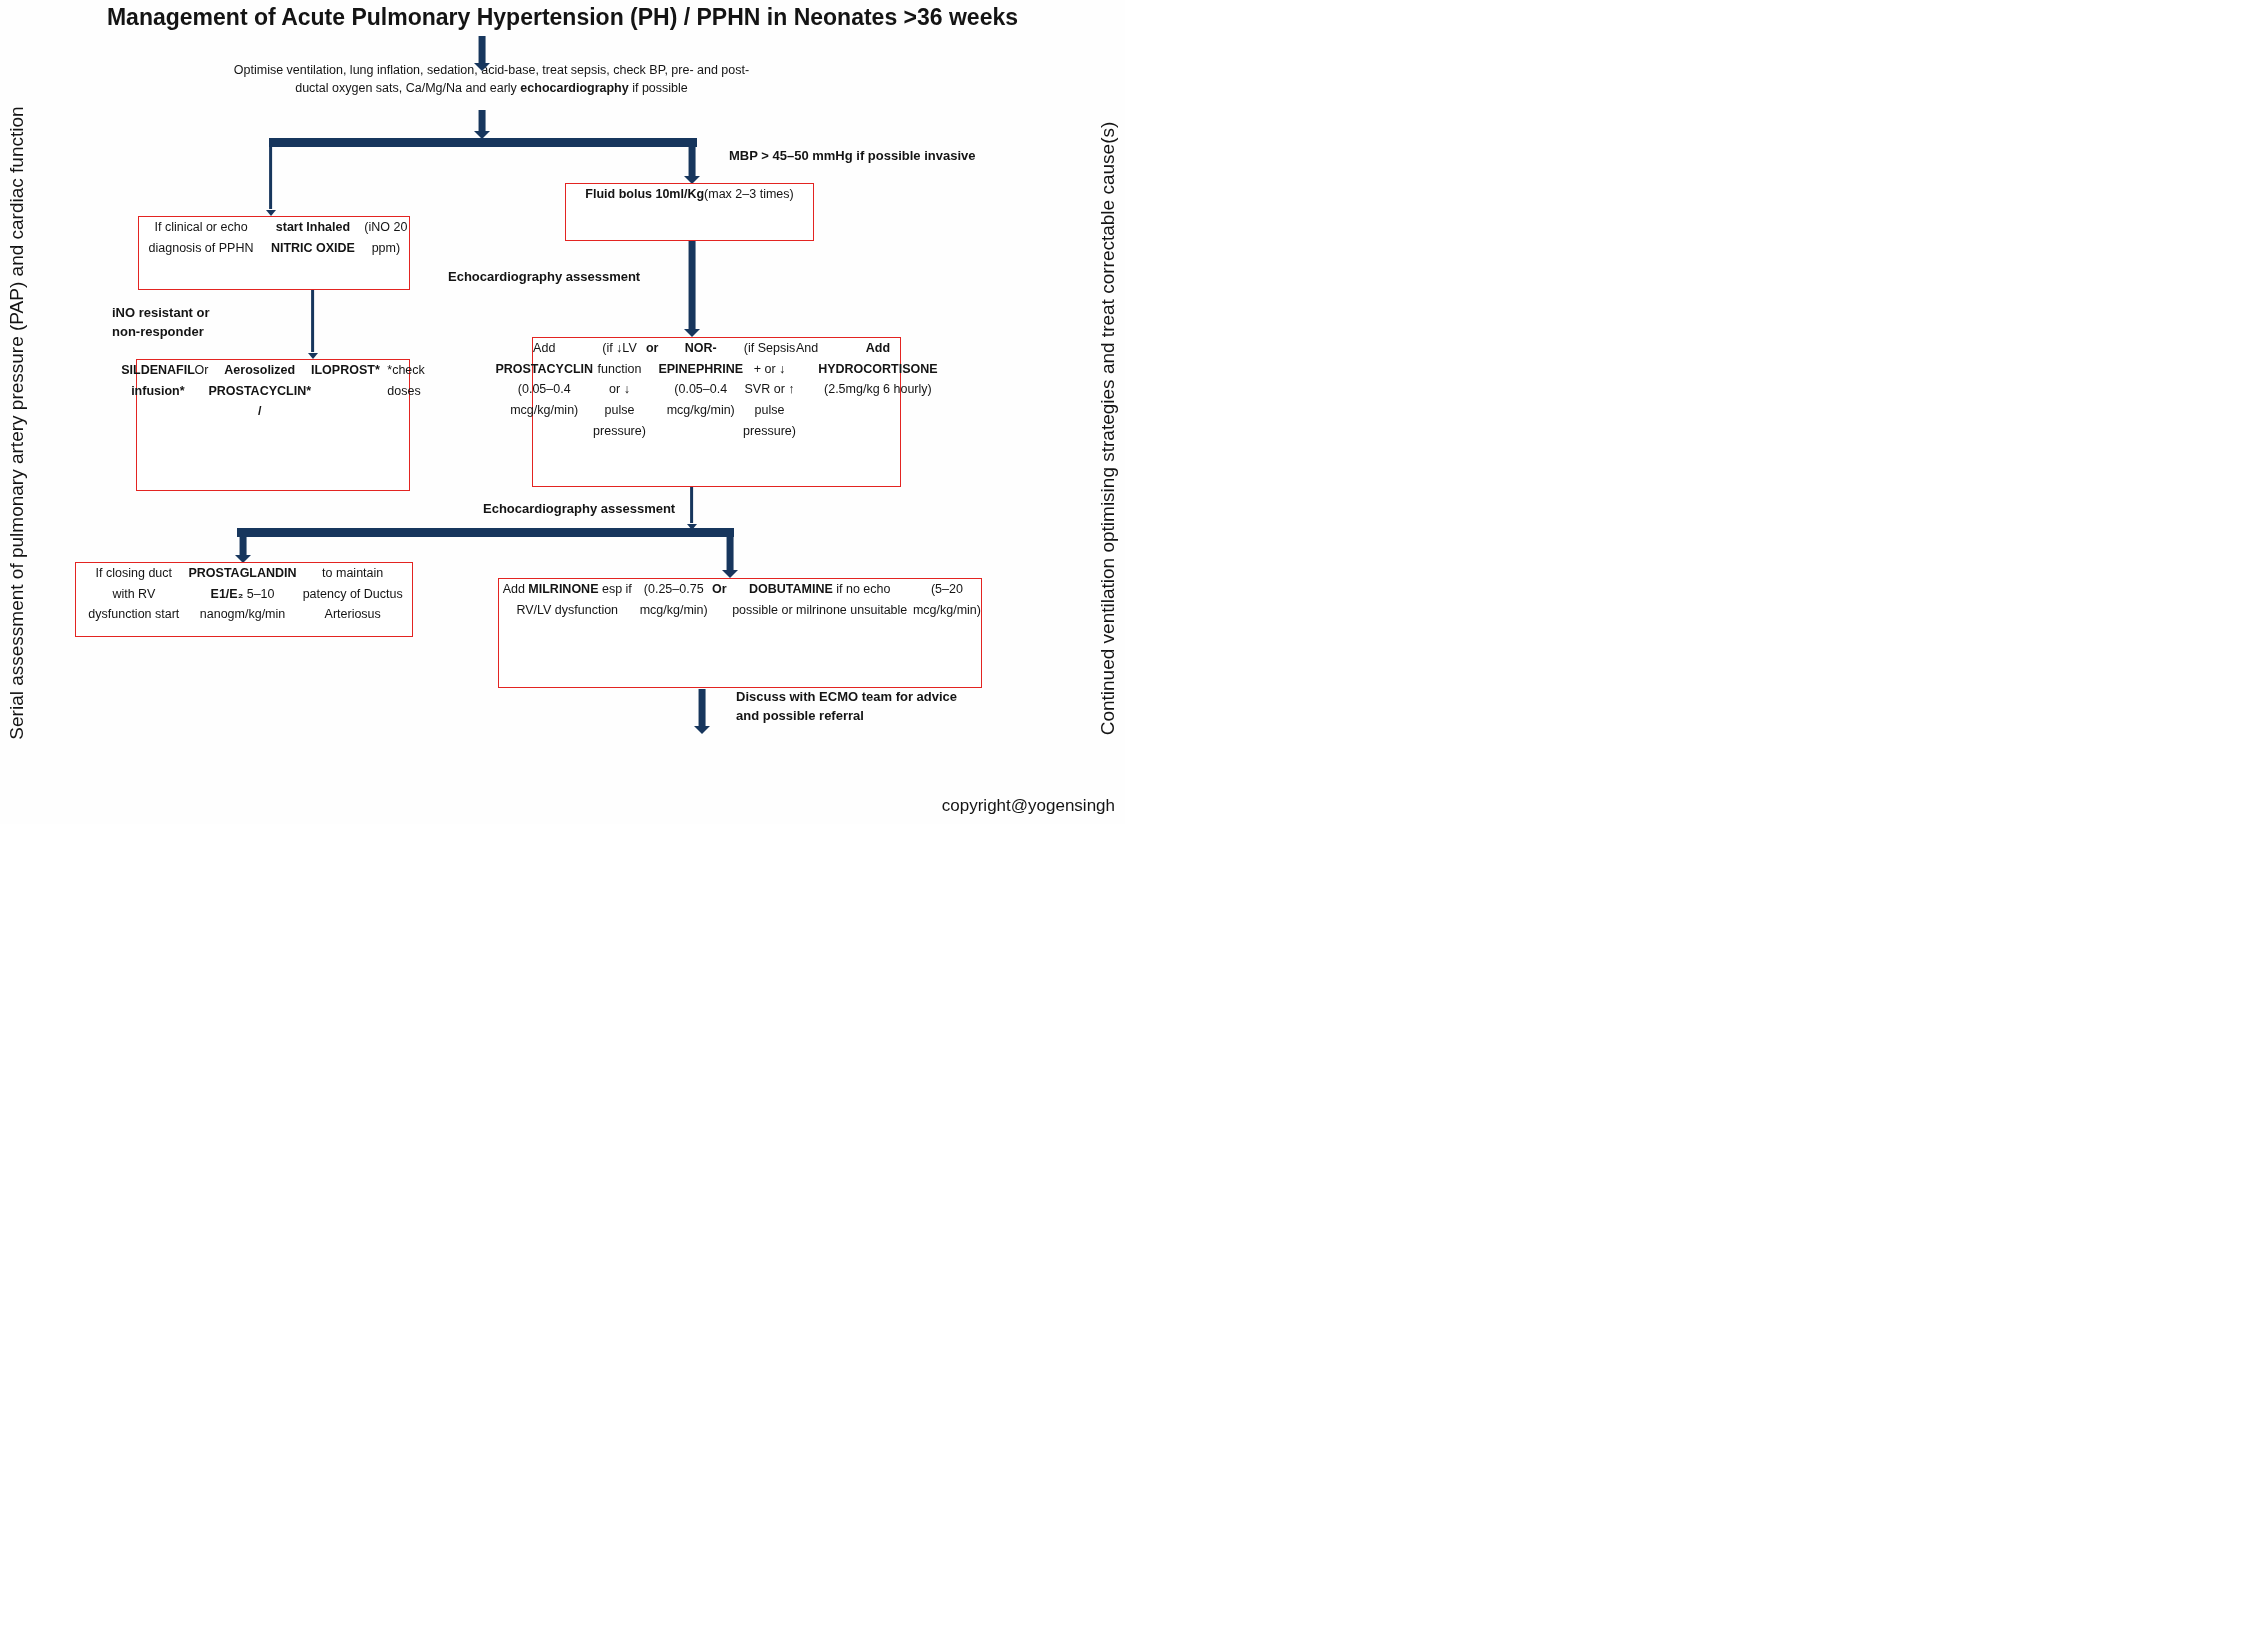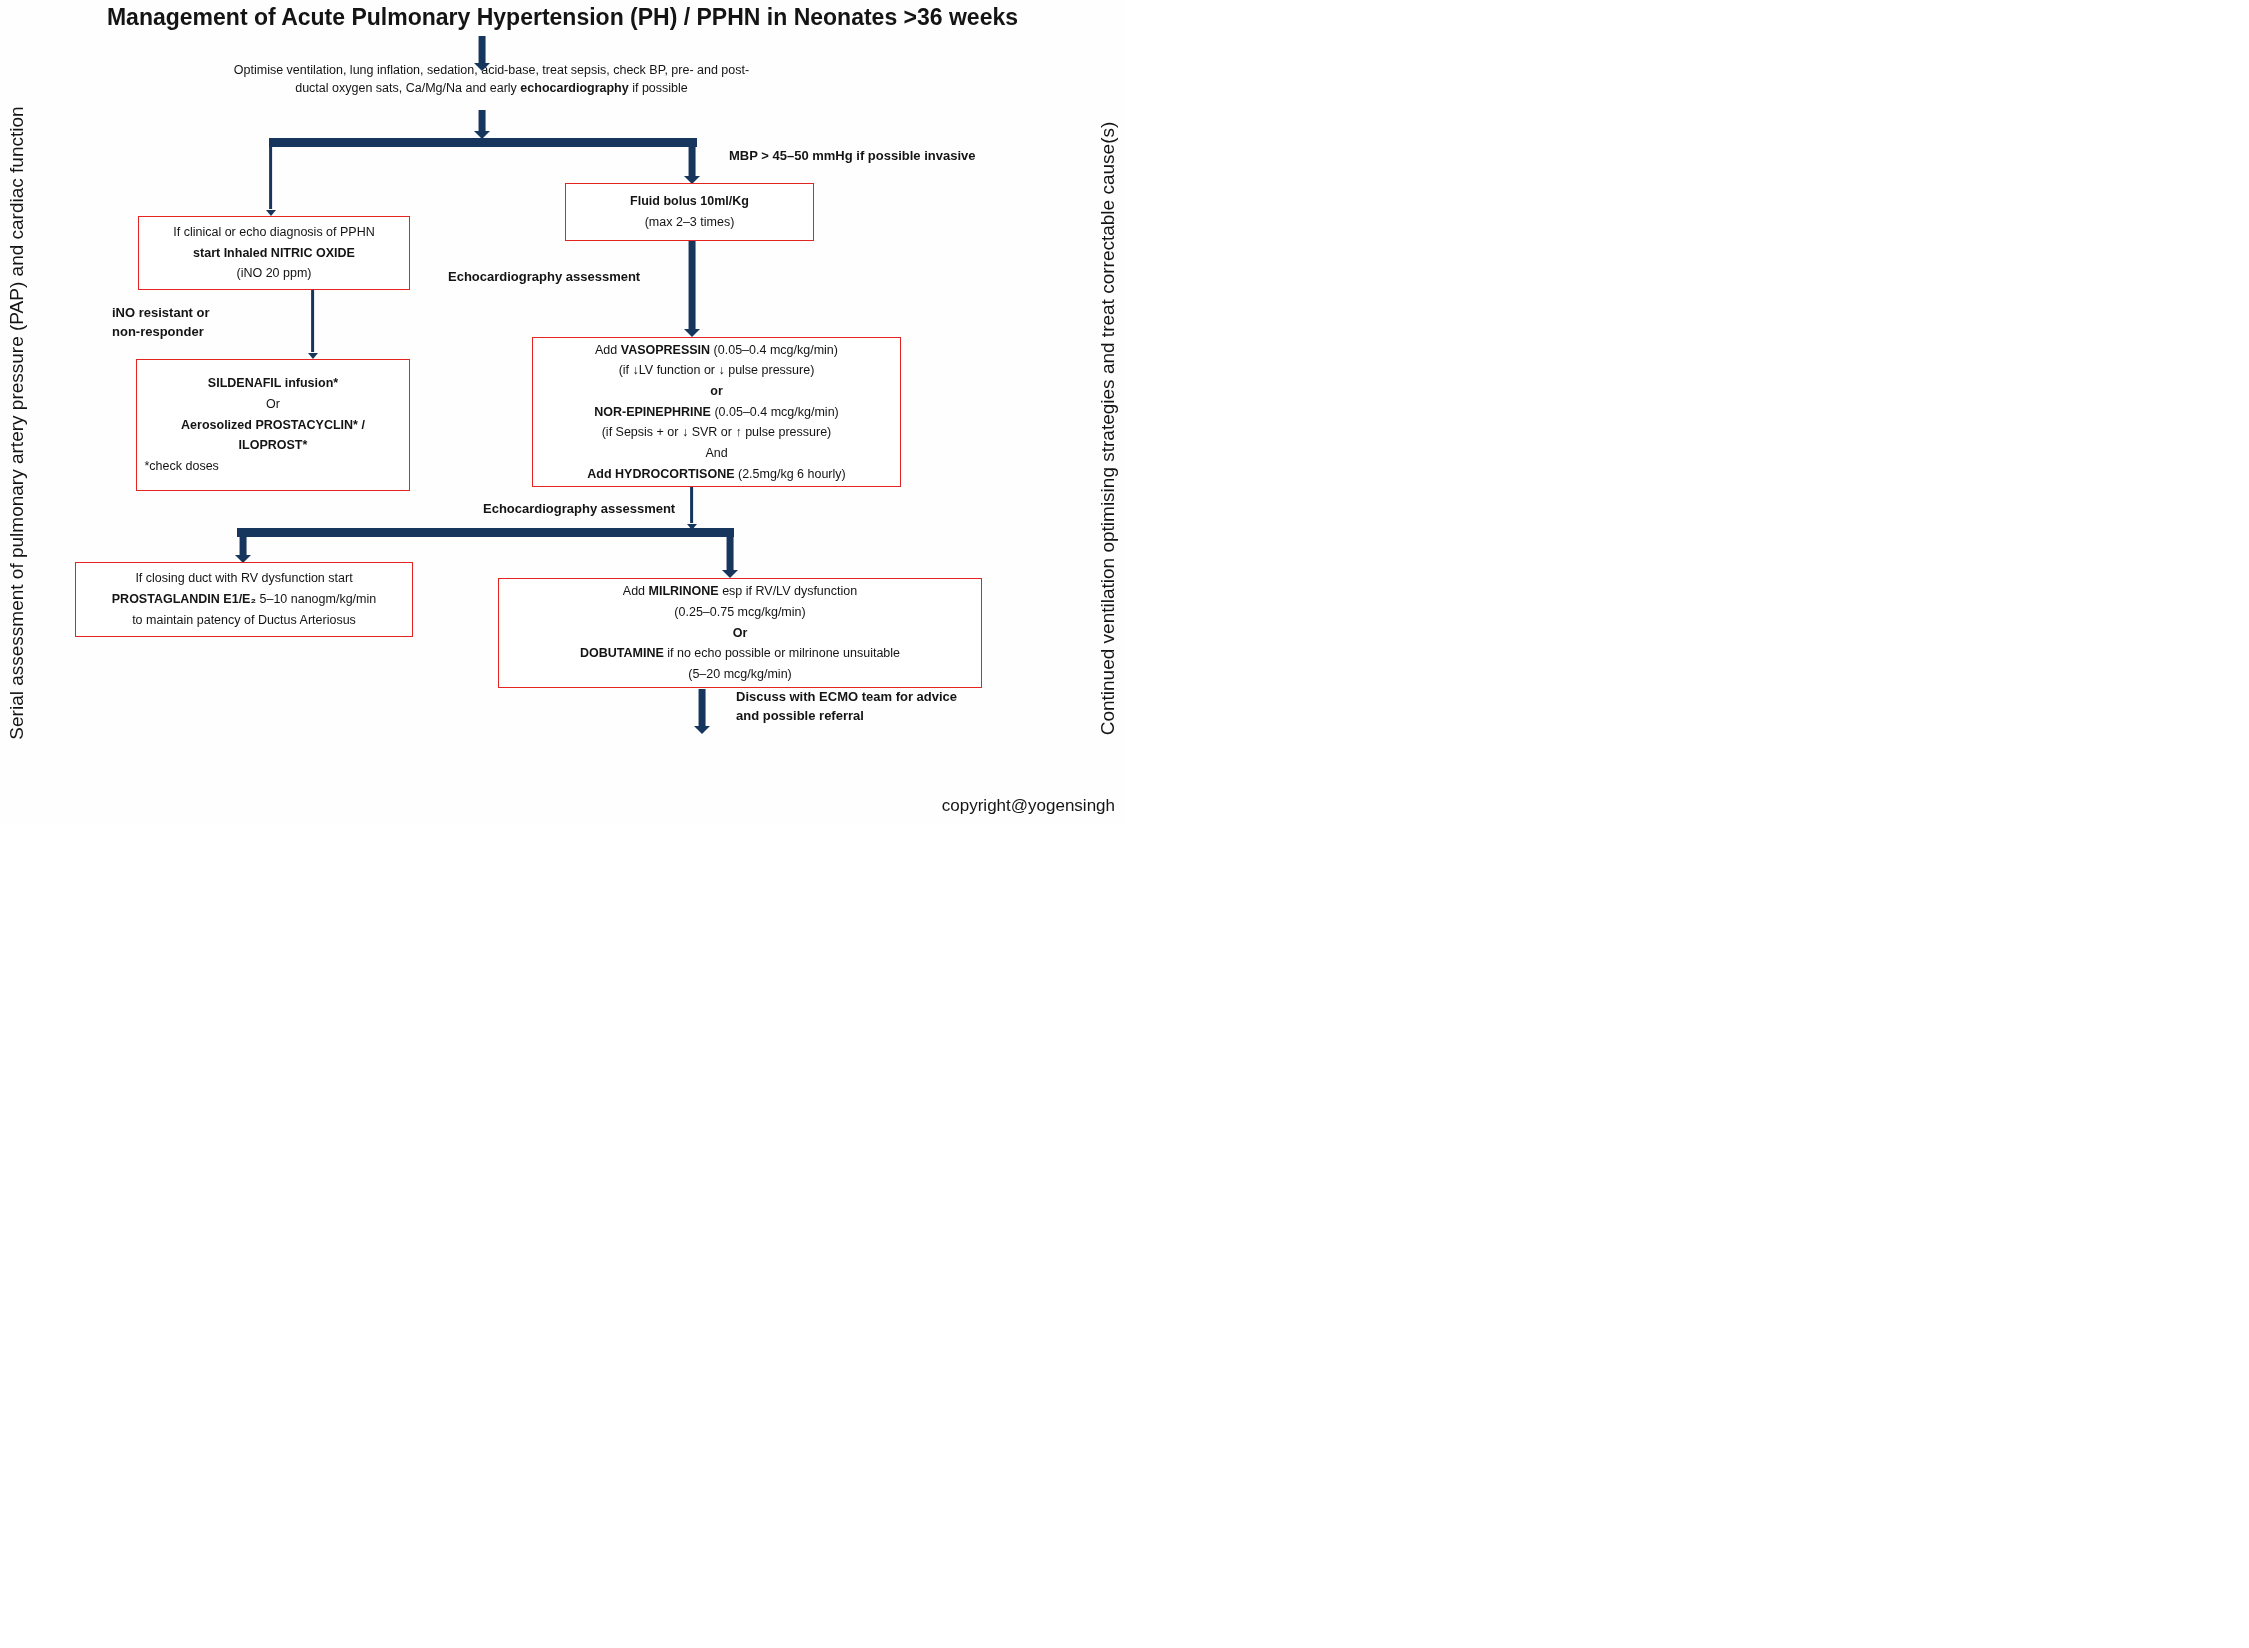--- a/index.html
+++ b/index.html
@@ -12,21 +12,21 @@
     font-size:23px;font-weight:700;}
   .side{position:absolute;transform-origin:0 0;transform:rotate(-90deg);
     text-align:center;font-size:19px;white-space:nowrap;}
   #side-left{left:6.3px;top:761px;width:676px;}
   #side-right{left:1097px;top:776px;width:695px;}
   .note{position:absolute;left:213px;top:61px;width:557px;text-align:center;font-size:12.5px;}
   .note .line{line-height:18px;}
   .b{font-weight:700;}
   
   .box{position:absolute;border:1.9px solid var(--box-border,#e32421);background:#fff;
-    box-sizing:border-box;display:flex;flex-direction:column;justify-content:center;
+    box-sizing:border-box;display:flex;justify-content:center;
     text-align:center;font-size:12.5px;}
   .box .line{line-height:20.7px;}
   #box-fluid{left:565px;top:183px;width:249px;height:58px;}
   #box-pphn{left:138px;top:216px;width:272px;height:74px;}
   #box-sildenafil{left:136px;top:359px;width:274px;height:132px;}
   #box-sildenafil .line:last-child{text-align:left;padding-left:7.5px;}
   #box-epinephrine{left:532px;top:337px;width:369px;height:150px;}
   #box-epinephrine .line{line-height:20.7px;}
   #box-prostaglandin{left:75px;top:562px;width:338px;height:75px;text-align:center;padding:0 8.8px;}
   #box-milrinone{left:498px;top:578px;width:484px;height:110px;}
@@ -112,21 +112,21 @@
       <div class="line"><span>(iNO 20 ppm)</span></div>
     </div>
   <div class="box" id="box-sildenafil">
       <div class="line"><span class="b">SILDENAFIL infusion*</span></div>
       <div class="line"><span>Or</span></div>
       <div class="line"><span class="b">Aerosolized  PROSTACYCLIN* /</span></div>
       <div class="line"><span class="b">ILOPROST*</span></div>
       <div class="line"><span>*check doses</span></div>
     </div>
   <div class="box" id="box-epinephrine">
-      <div class="line"><span>Add </span><span class="b">VASOPRESSIN</span><span> (0.05–0.4 mcg/kg/min)</span></div>
+      <div class="line"><span>Add </span><span class="b">PROSTACYCLIN</span><span> (0.05–0.4 mcg/kg/min)</span></div>
       <div class="line"><span>(if ↓LV function or ↓ pulse pressure)</span></div>
       <div class="line"><span class="b">or</span></div>
       <div class="line"><span class="b">NOR-EPINEPHRINE</span><span>  (0.05–0.4 mcg/kg/min)</span></div>
       <div class="line"><span>(if Sepsis + or ↓ SVR or ↑ pulse pressure)</span></div>
       <div class="line"><span>And</span></div>
       <div class="line"><span class="b">Add HYDROCORTISONE</span><span>  (2.5mg/kg 6 hourly)</span></div>
     </div>
   <div class="box" id="box-prostaglandin">
       <div class="line"><span>If closing duct with RV dysfunction start</span></div>
       <div class="line"><span class="b">PROSTAGLANDIN E1/E₂</span><span> 5–10 nanogm/kg/min</span></div>

